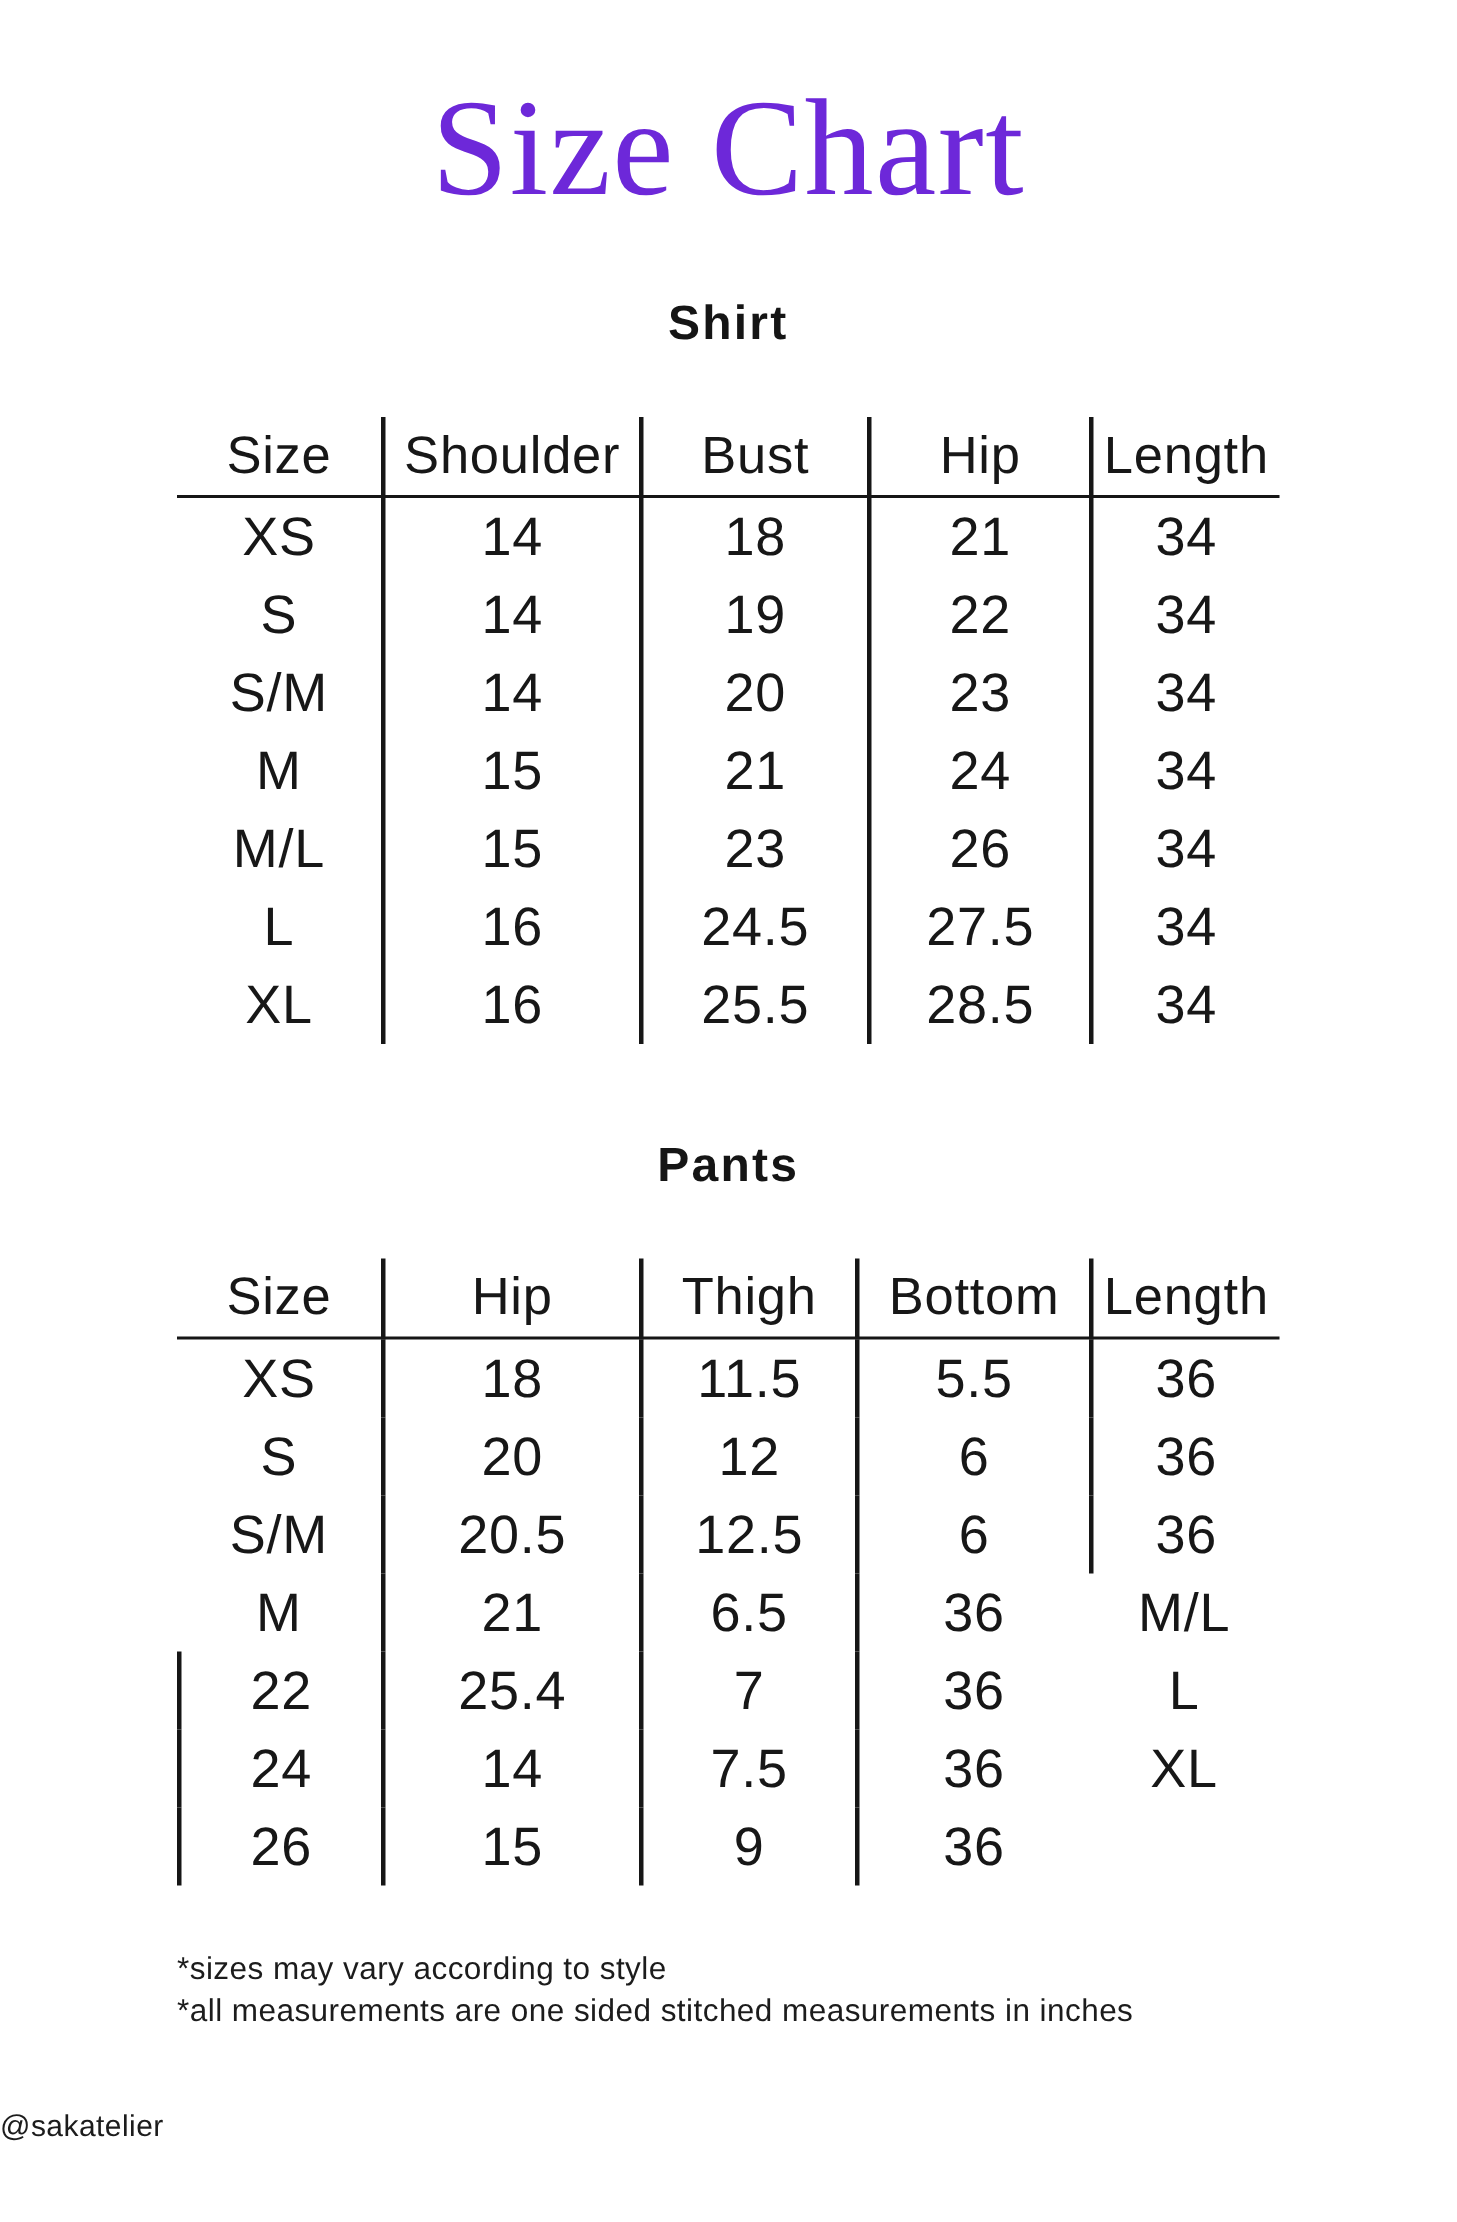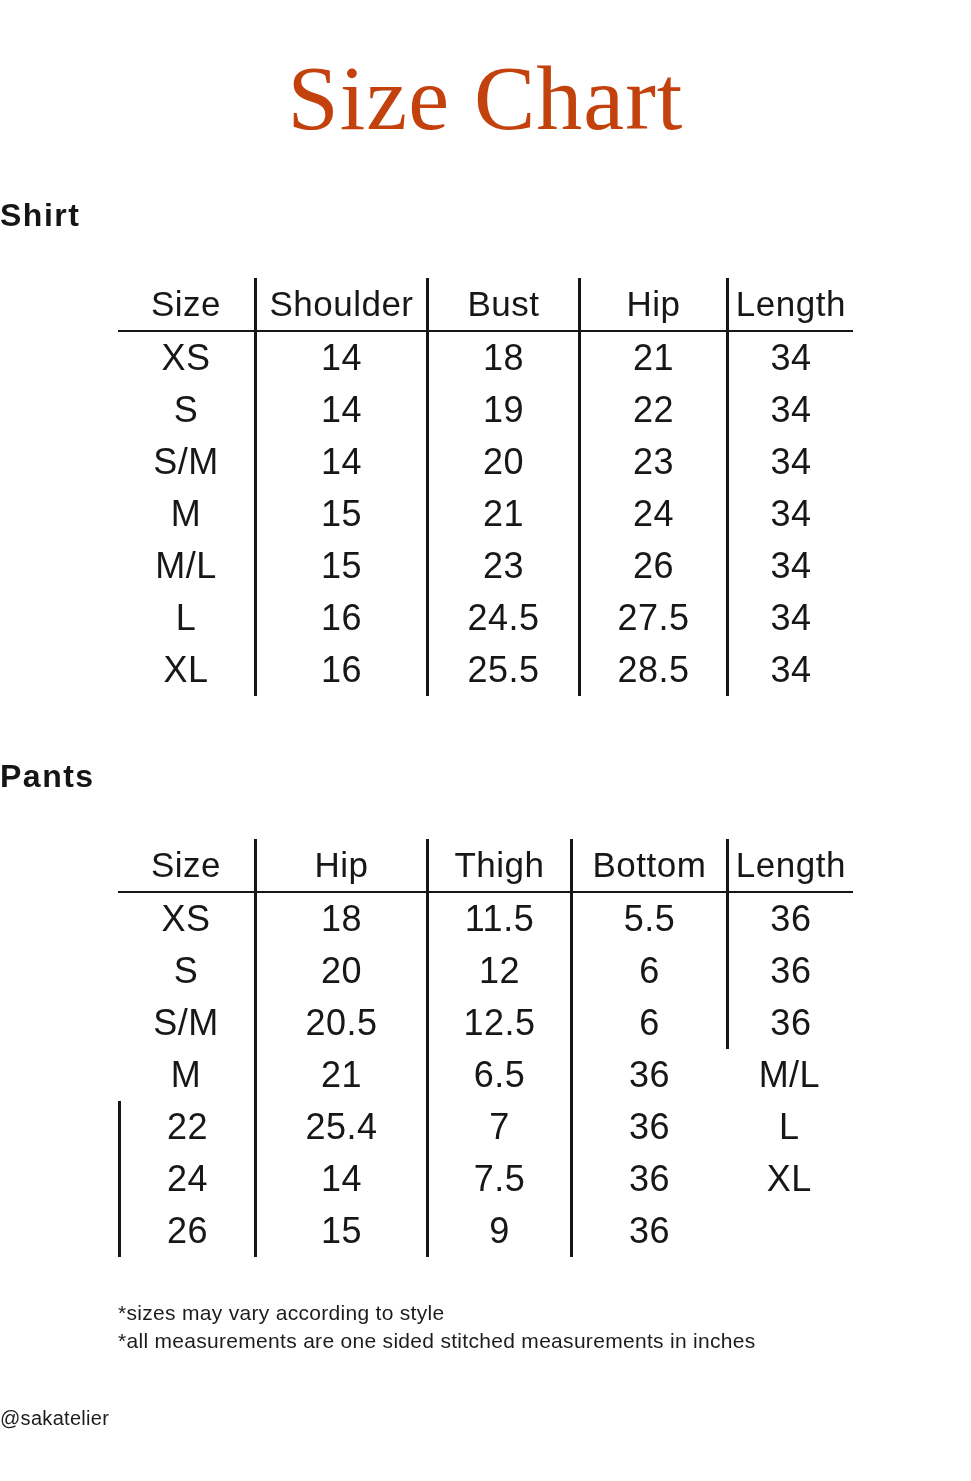--- a/index.html
+++ b/index.html
@@ -15,24 +15,25 @@
   .page { width: 971px; height: 1481px; position: relative; }
 
   .page-title {
     margin-top: 50px;
     text-align: center;
     font-family: "Liberation Serif", "DejaVu Serif", serif;
     font-weight: 400;
     font-size: 92px;
     line-height: 1.05;
     letter-spacing: 1px;
-    color: #c2410c;
+    color: #6d28d9;
   }
 
   .section-title {
+    text-align: center;
     font-size: 32px;
     font-weight: 600;
     letter-spacing: 1.5px;
     color: #151515;
   }
   .section-title.shirt { margin-top: 50px; }
   .section-title.pants { margin-top: 62px; }
 
   .size-table {
     width: 735px;

